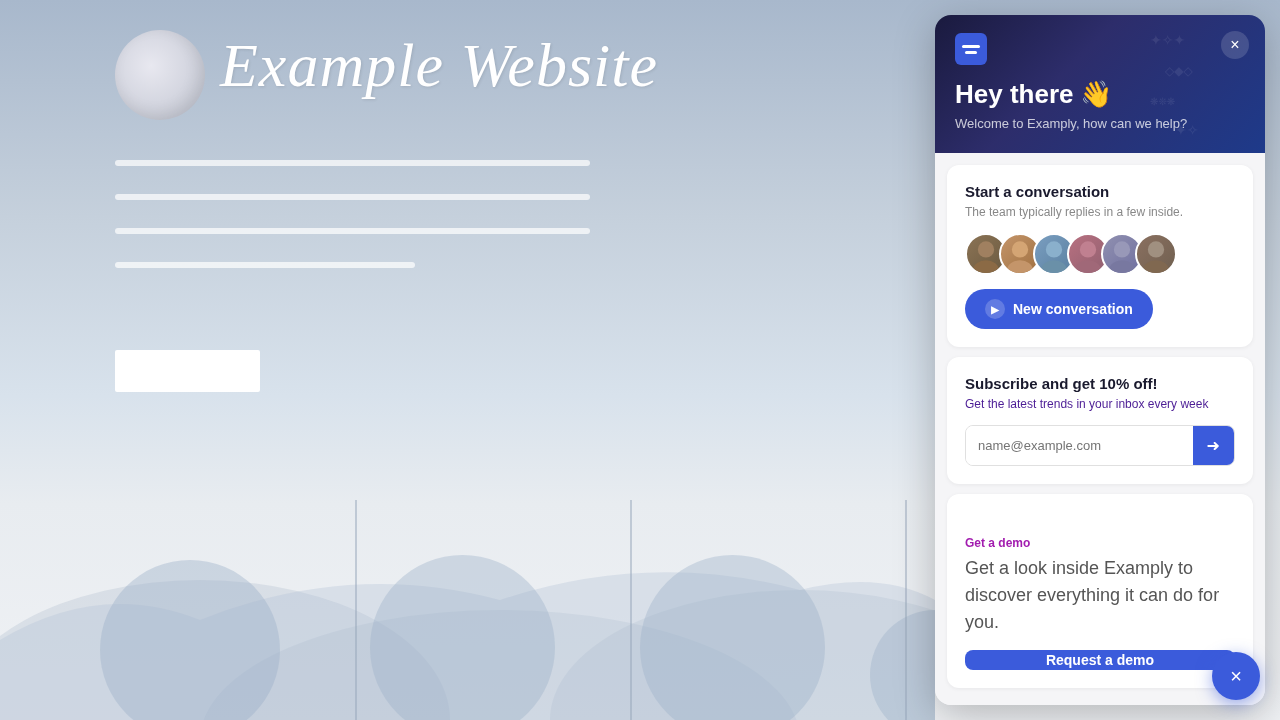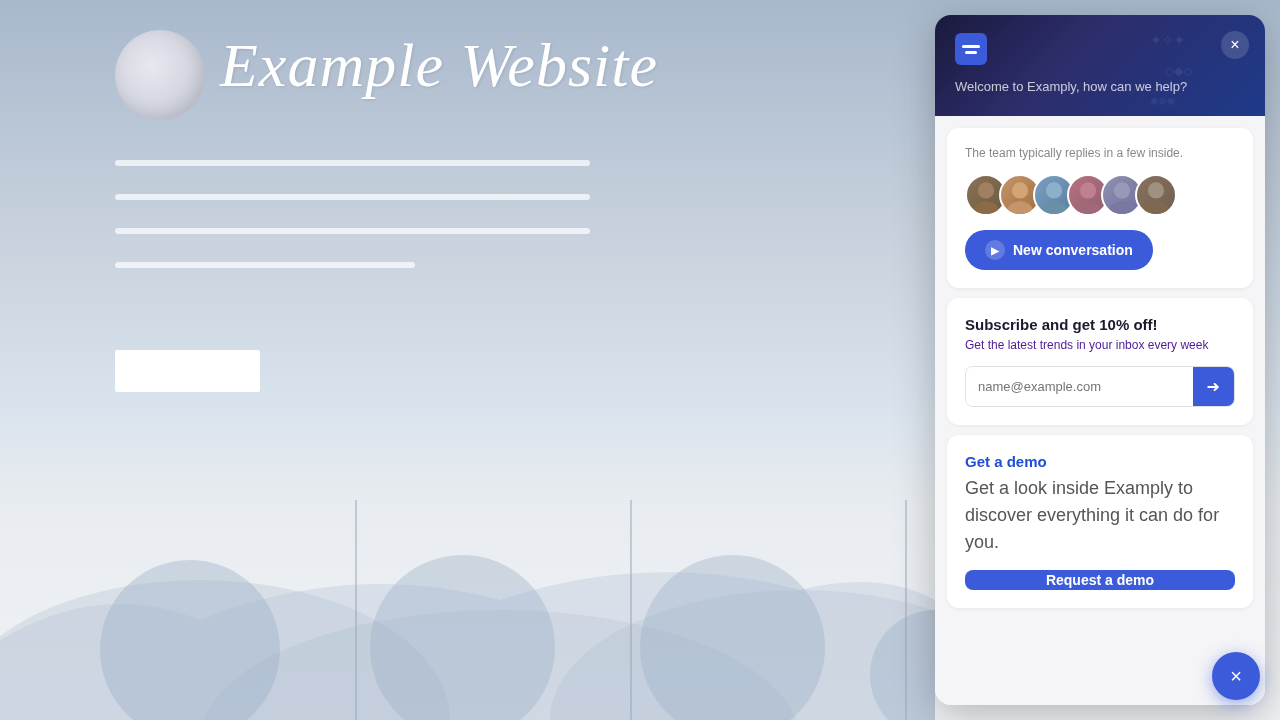--- a/index.html
+++ b/index.html
@@ -289,24 +289,25 @@
       cursor: pointer;
       color: white;
       font-size: 16px;
       display: flex;
       align-items: center;
       justify-content: center;
     }
 
     
     .demo-title {
-      font-size: 15px;
+      font-size: 12px;
       font-weight: 700;
-      color: #1d4ed8;
+      color: #a21caf;
       margin-bottom: 5px;
+      margin-top: 24px;
     }
 
     .demo-desc {
       font-size: 18px;
       color: #555;
       margin-bottom: 14px;
       line-height: 1.5;
     }
 
     .demo-btn {
@@ -401,26 +402,28 @@
 
     <div class="chat-header-logo">
       <div class="logo-icon">
         <div class="logo-bar"></div>
         <div class="logo-bar short"></div>
       </div>
     </div>
 
     <button class="close-btn">×</button>
 
+    <div class="chat-greeting">Hey there 👋</div>
     <div class="chat-subtitle">Welcome to Examply, how can we help?</div>
   </div>
 
   <div class="chat-body">
 
     <div class="chat-card">
+      <div class="card-title">Start a conversation</div>
       <div class="card-desc">The team typically replies in a few inside.</div>
       <div class="avatars-row">
         <div class="avatar av1">
           <svg viewBox="0 0 42 42">
               <circle cx="21" cy="16" r="9" fill="#a08060"></circle>
               <ellipse cx="21" cy="38" rx="14" ry="10" fill="#8b6a45"></ellipse>
             </svg>
         </div>
         <div class="avatar av2">
           <svg viewBox="0 0 42 42">

